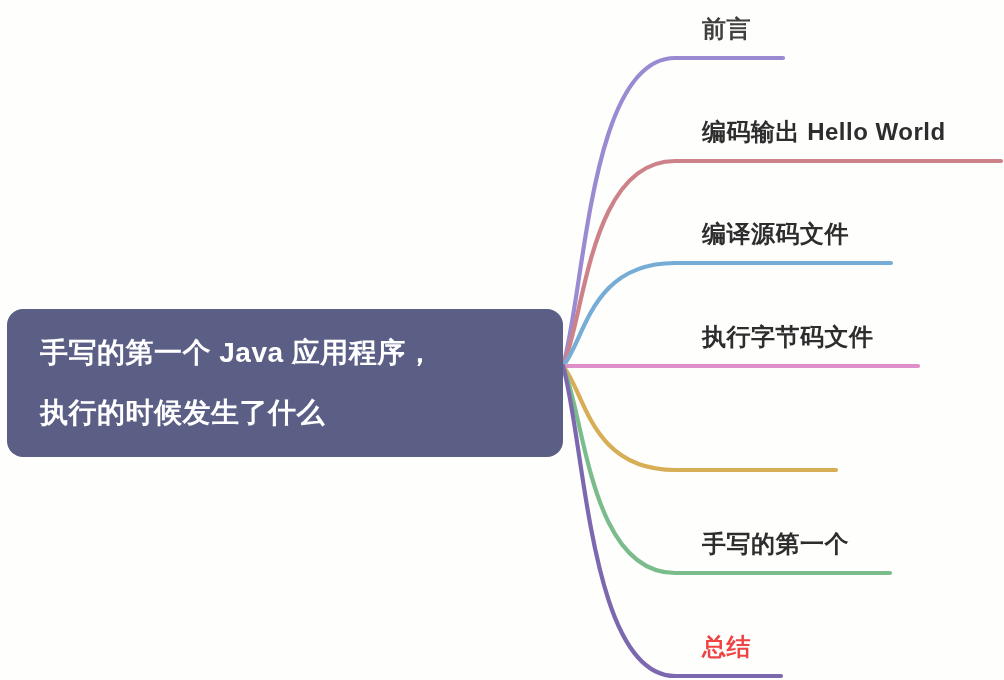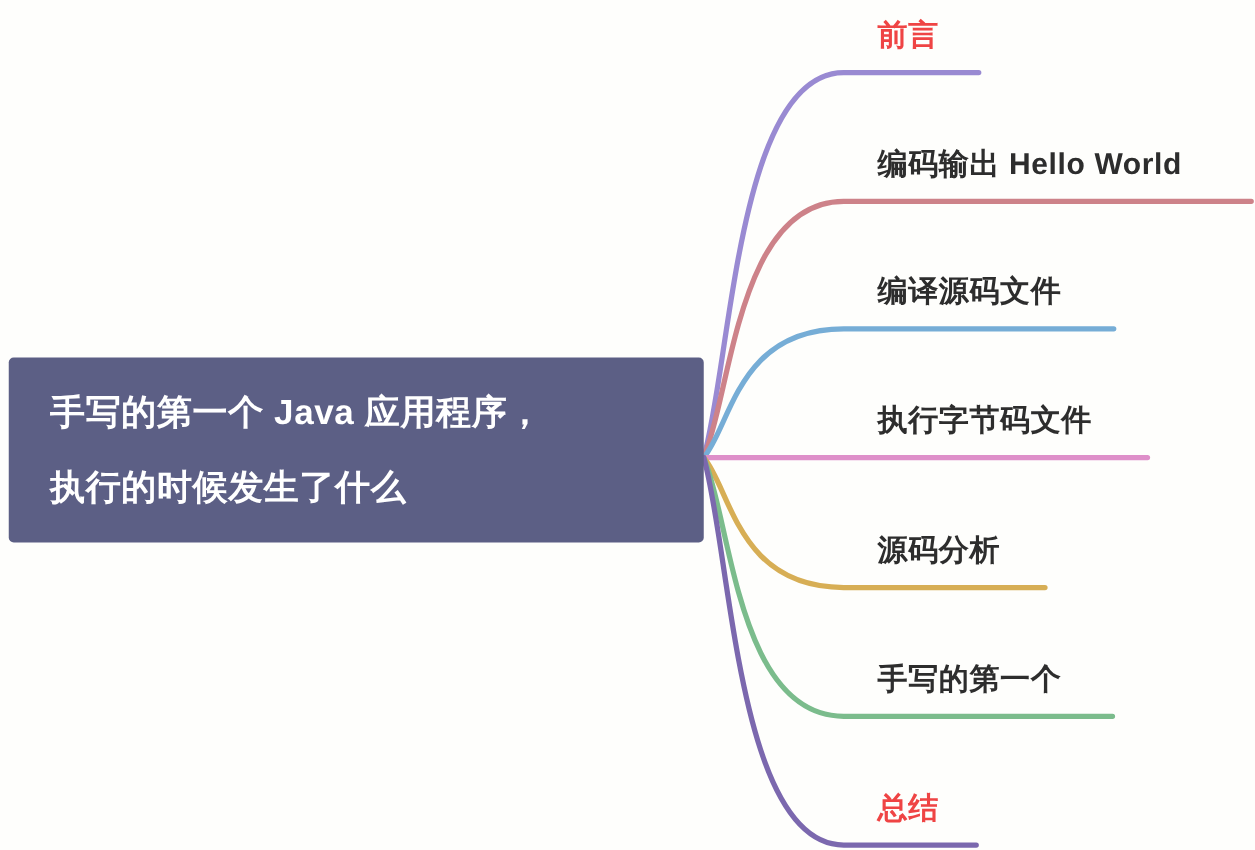--- a/index.html
+++ b/index.html
@@ -20,25 +20,25 @@
     position: absolute;
     left: 0;
     top: 0;
     width: 1004px;
     height: 680px;
     display: block;
   }
   .root {
     position: absolute;
     left: 7px;
-    top: 286px;
+    top: 309px;
     width: 556px;
     height: 148px;
     box-sizing: border-box;
-    border-radius: 4px;
+    border-radius: 16px;
     padding: 14px 18px 0 33px;
     font-size: 28px;
     font-weight: 700;
     letter-spacing: 0.5px;
     line-height: 60px;
     cursor: default;
   }
   .root-line {
     white-space: nowrap;
   }
@@ -67,21 +67,20 @@
       <path d="M 563 366 C 585 392, 590 470, 675 470 L 836 470" fill="none" stroke="#d7ae55" stroke-width="4.2" stroke-linecap="round"></path>
       <path d="M 563 366 C 585 417.75, 590 573, 675 573 L 890 573" fill="none" stroke="#7bbc8c" stroke-width="4.2" stroke-linecap="round"></path>
       <path d="M 563 366 C 585 443.5, 590 676, 675 676 L 781 676" fill="none" stroke="#7b68ae" stroke-width="4.2" stroke-linecap="round"></path>
     </svg>
 
   <div class="root" style="background: rgb(92, 95, 133); color: rgb(255, 255, 255);">
     <div class="root-line">手写的第一个 Java 应用程序，</div>
     <div class="root-line">执行的时候发生了什么</div>
   </div>
 
-  <div class="topic" style="top: 13px; color: #ef4444;">前言</div>
+  <div class="topic" style="top: 13px; color: #404040;">前言</div>
   <div class="topic" style="top: 116px; color: rgb(45, 45, 45);">编码输出 Hello World</div>
   <div class="topic" style="top: 321px; color: rgb(45, 45, 45);">执行字节码文件</div>
   <div class="topic" style="top: 218px; color: rgb(45, 45, 45);">编译源码文件</div>
-  <div class="topic" style="top: 425px; color: rgb(45, 45, 45);">源码分析</div>
   <div class="topic" style="top: 528px; color: rgb(45, 45, 45);">手写的第一个</div>
   <div class="topic" style="top: 631px; color: #ef4444;">总结</div>
 
 </div>
 
 </body></html>

